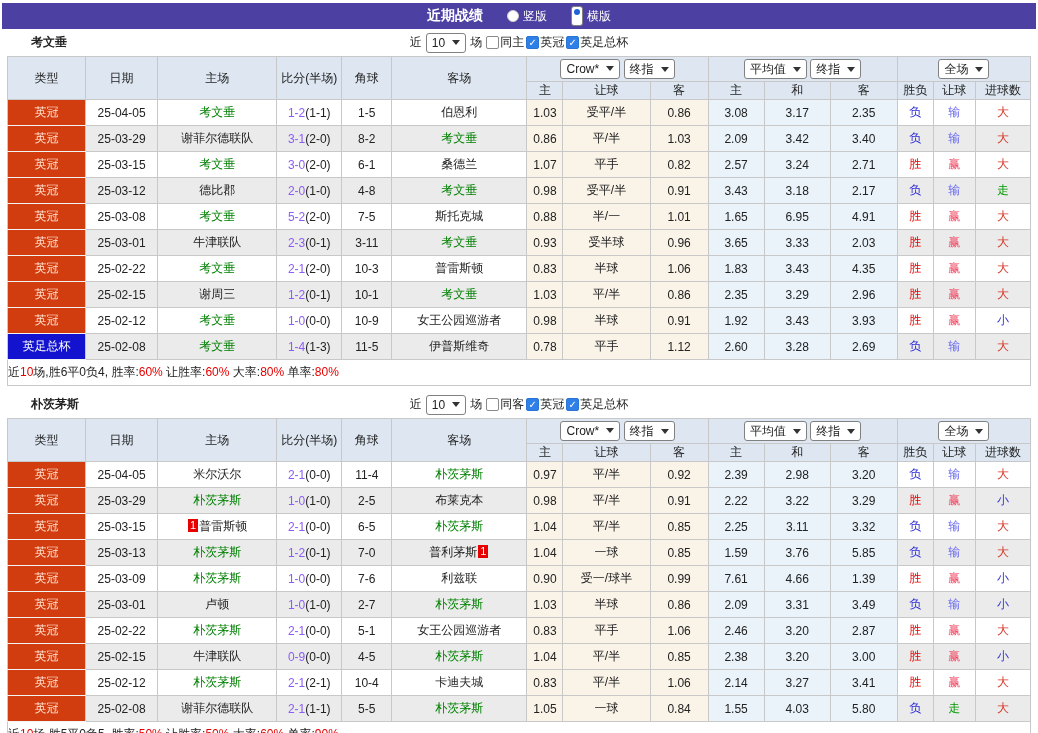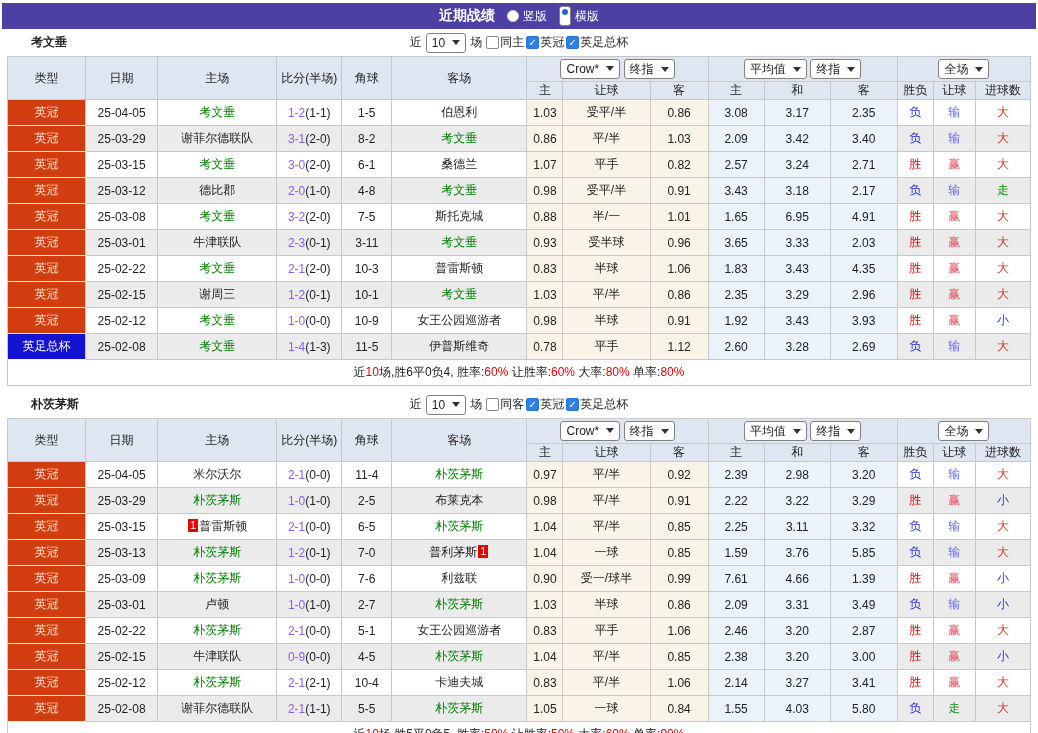--- a/index.html
+++ b/index.html
@@ -1,20 +1,20 @@
 <!DOCTYPE html>
 <html><head>
 <meta charset="utf-8">
 <style>
   * { box-sizing: border-box; }
   body { margin:0; background:#fff; color:#222; font-family:"Liberation Sans","DejaVu Sans",sans-serif; font-size:12px; }
   .page { width:1038px; }
   
   .titlebar { margin:3px 2px 0; height:26px; background:#4c41a3; color:#fff;
-    display:flex; align-items:center; justify-content:center; gap:12px; }
+    display:flex; align-items:center; justify-content:center; gap:24px; }
   .titlebar .ttl { font-weight:bold; font-size:14px; }
   .radio-wrap { display:inline-flex; align-items:center; gap:4px; cursor:pointer; }
   .radio { width:12px; height:12px; border-radius:50%; background:#fff; border:1px solid #cfcfcf; position:relative; display:inline-block; }
   .radio.sel::after { content:""; position:absolute; left:2px; top:2px; width:6px; height:6px; border-radius:50%; background:#2264d8; }
   
   .section { margin:0 7px; }
   .section + .section { margin-top:5px; }
   .section-head { height:27px; position:relative; display:flex; align-items:center; }
   .team-name { position:absolute; left:24px; font-weight:bold; }
   .filters { margin:0 auto; display:flex; align-items:center; gap:4px; }
@@ -32,21 +32,21 @@
   thead tr.h2 th { height:17px; }
   tbody td { height:26px; }
   tbody tr:nth-child(even) td.stripe { background:#ebebeb; }
   td.t-league { background:#d23d0f; color:#ffe3d3; border-top-color:#f3f3f3; border-bottom-color:#f3f3f3; }
   td.t-cup { background:#1212cf; color:#fff; border-top-color:#f3f3f3; border-bottom-color:#f3f3f3; }
   td.odds-bg { background:#faf3e8; }
   td.avg-bg { background:#eaf3fa; }
   .green { color:#008000; }
   .ft { color:#8b5cf6; }
   .badge { display:inline-block; background:#e60000; color:#fff; font-size:11px; line-height:13px; padding:0 2px; margin:0 1px; vertical-align:1px; }
-  tfoot td { height:26px; text-align:center; background:#fff; }
+  tfoot td { height:26px; text-align:left; background:#fff; }
   .red { color:#e60000; }
 </style>
 </head>
 <body>
 
 <div class="page">
   <div class="titlebar">
     <span class="ttl">近期战绩</span>
     <span class="radio-wrap">
       <span class="radio"></span>
@@ -215,21 +215,21 @@
               <td class="avg-bg">3.18</td>
               <td class="avg-bg">2.17</td>
               <td class="stripe" style="color: rgb(43, 43, 213);">负</td>
               <td class="stripe" style="color: rgb(107, 107, 239);">输</td>
               <td class="stripe" style="color: rgb(0, 154, 0);">走</td>
             </tr>
             <tr>
               <td class="t-league">英冠</td>
               <td class="stripe">25-03-08</td>
               <td class="stripe"><span class="green">考文垂</span></td>
-              <td class="stripe"><span class="ft">3-2</span><span>(2-0)</span></td>
+              <td class="stripe"><span class="ft">5-2</span><span>(2-0)</span></td>
               <td class="stripe">7-5</td>
               <td class="stripe"><span>斯托克城</span></td>
               <td class="odds-bg">0.88</td>
               <td class="odds-bg">半/一</td>
               <td class="odds-bg">1.01</td>
               <td class="avg-bg">1.65</td>
               <td class="avg-bg">6.95</td>
               <td class="avg-bg">4.91</td>
               <td class="stripe" style="color: rgb(230, 0, 0);">胜</td>
               <td class="stripe" style="color: rgb(240, 66, 94);">赢</td>

